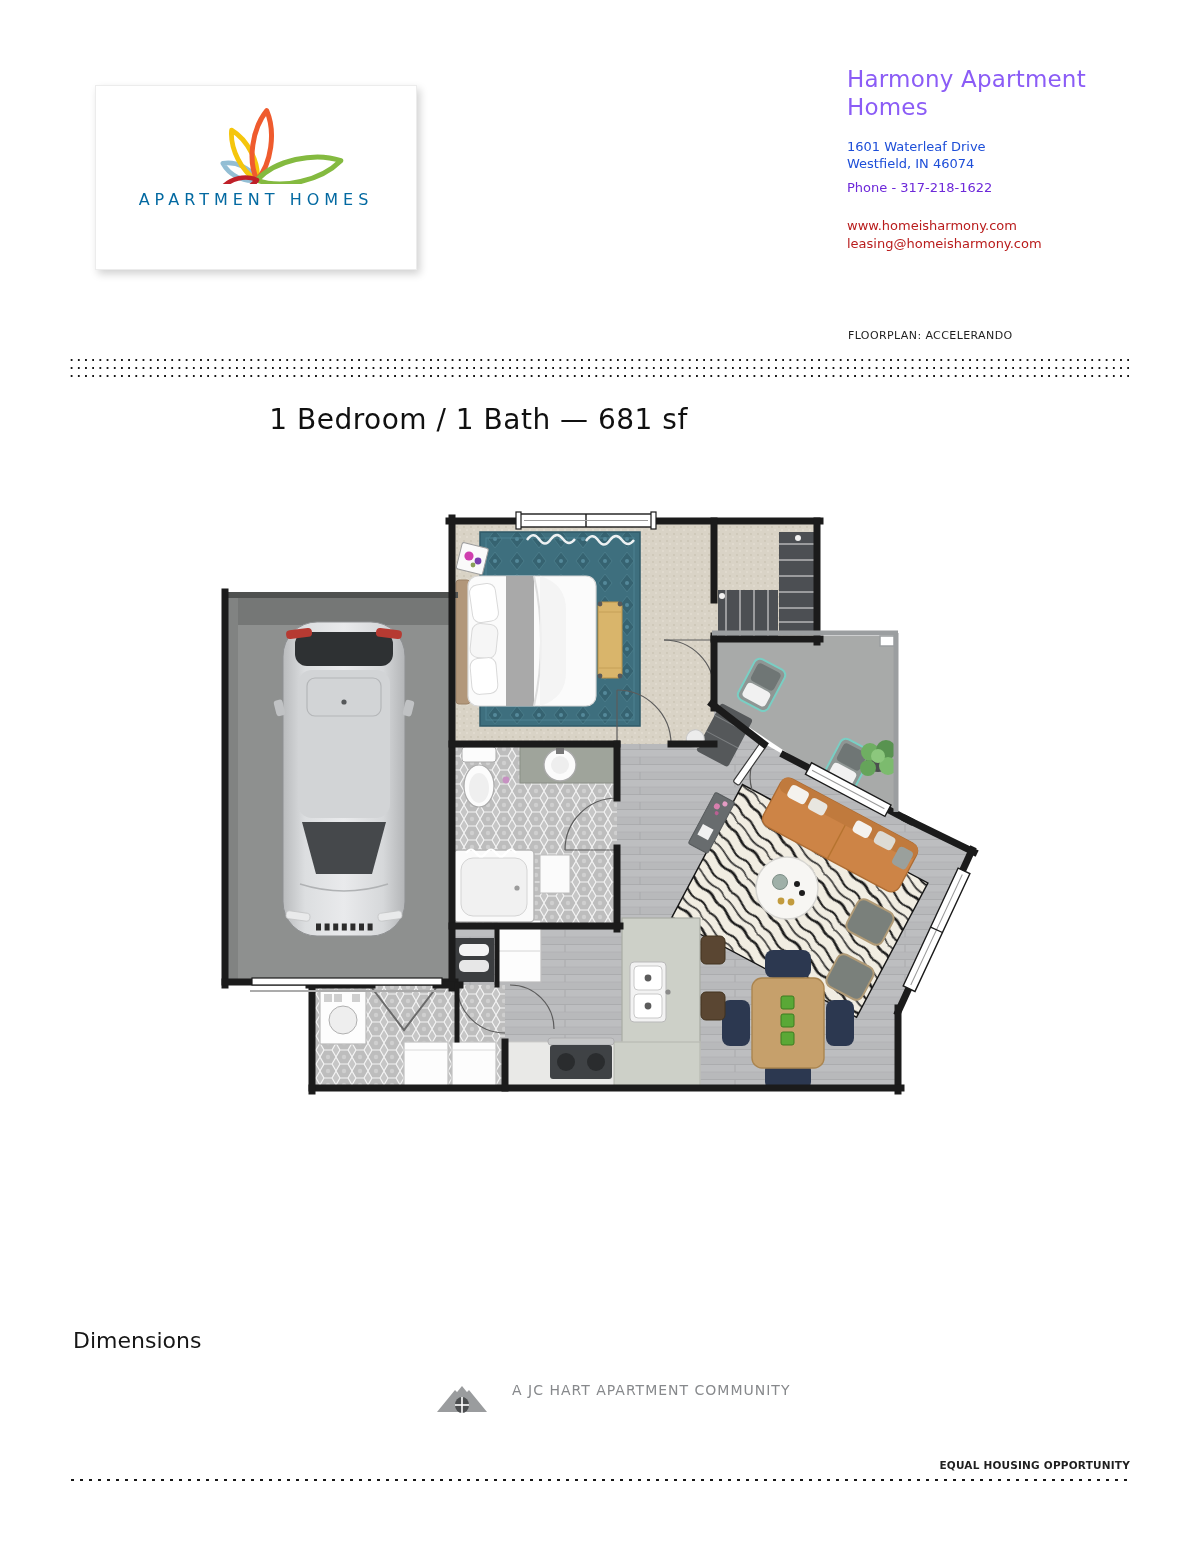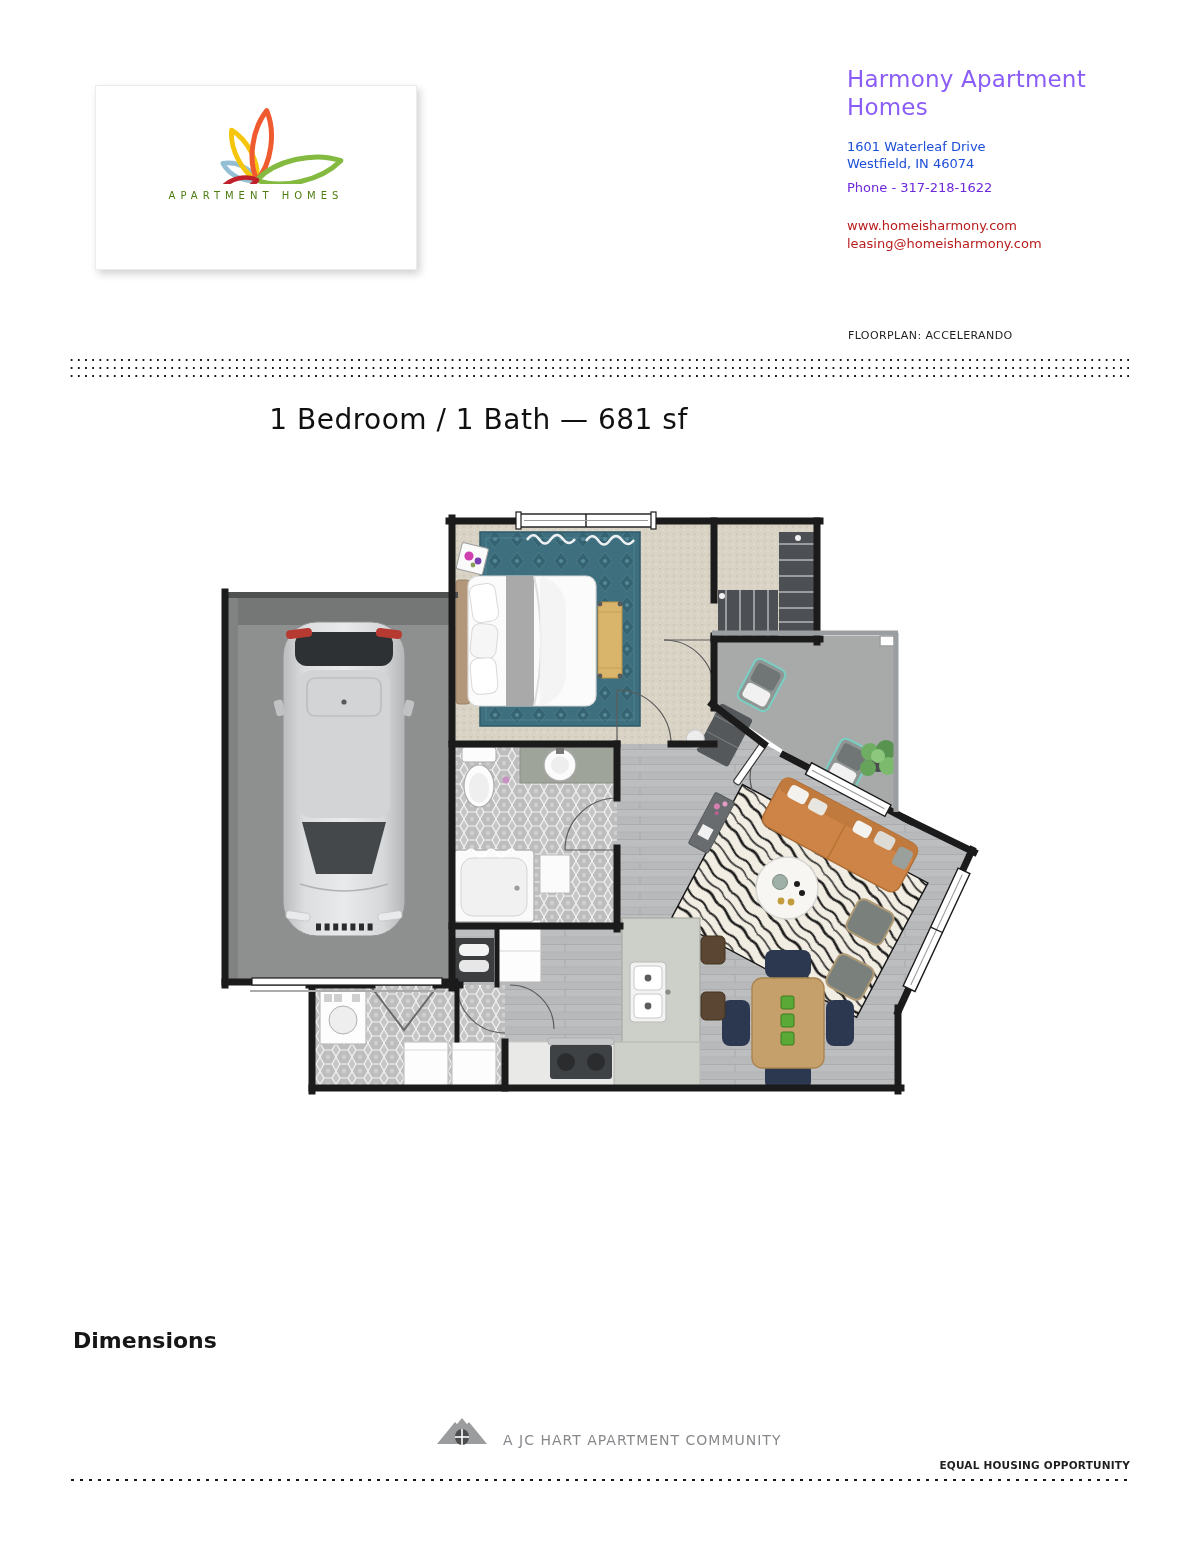--- a/index.html
+++ b/index.html
@@ -5,21 +5,21 @@
   html,body{margin:0;padding:0;background:#ffffff;}
   .page{position:relative;width:1200px;height:1553px;background:#fff;overflow:hidden;
         font-family:"DejaVu Sans","Liberation Sans",sans-serif;color:#1e1e1e;}
 
   
   .logo-card{position:absolute;left:95px;top:85px;width:320px;height:183px;background:#fff;
              border:1px solid #ececec;box-shadow:3px 4px 8px rgba(0,0,0,.18);
              display:flex;flex-direction:column;align-items:center;justify-content:flex-start;}
   .logo-flower{margin-top:6px;}
   .logo-word{font-size:46px;line-height:1;color:#6b6d70;letter-spacing:1px;margin-top:-14px;}
-  .logo-tag{font-size:10px;letter-spacing:5px;color:#4d7c0f;margin-top:6px;}
+  .logo-tag{font-size:16px;letter-spacing:5px;color:#0369a1;margin-top:6px;}
 
   
   .hdr{position:absolute;left:847px;top:66px;width:300px;}
   .hdr h1{margin:0;font-size:23px;font-weight:500;line-height:1.2;color:#8b5cf6;letter-spacing:.2px;}
   .hdr .addr{margin-top:18px;font-size:13px;line-height:1.3;color:#1d4ed8;}
   .hdr .phone{margin-top:7px;font-size:13px;color:#6d28d9;}
   .hdr .web{margin-top:22px;font-size:13px;line-height:1.35;color:#b91c1c;}
 
   .fp-label{position:absolute;left:848px;top:329px;font-size:11px;letter-spacing:.4px;color:#1f1f1f;}
 
@@ -30,27 +30,27 @@
             background-image:radial-gradient(circle,#161616 1.25px,transparent 1.45px);
             background-size:9px 6px;}
 
   .plan-title{position:absolute;left:0;top:403px;width:957px;text-align:center;
               font-size:28px;color:#101010;letter-spacing:.5px;}
 
   .floorplan-wrap{position:absolute;left:215px;top:508px;width:790px;height:600px;}
 
   
   .dims{position:absolute;left:73px;top:1328px;}
-  .dims h2{margin:0;font-size:22px;font-weight:700;color:#161616;}
+  .dims h2{margin:0;font-size:22px;font-weight:400;color:#161616;}
   .dims table{margin-top:40px;border-collapse:collapse;font-size:18px;color:#161616;}
   .dims td{padding:1px 0;}
   .dims td.lab{width:205px;}
 
   
-  .footer-brand{position:absolute;left:433px;top:1414px;display:flex;align-items:flex-end;}
+  .footer-brand{position:absolute;left:433px;top:1382px;display:flex;gap:9px;}
   .footer-brand .txt{margin-left:12px;margin-bottom:2px;font-size:14px;letter-spacing:1px;color:#87898c;}
   .eho{position:absolute;right:70px;top:1459px;font-size:10.5px;font-weight:700;letter-spacing:.2px;color:#1f1f1f;}
 </style>
 </head>
 <body>
 
 <div class="page">
 
   <div class="logo-card">
     <svg class="logo-flower" width="190" height="92" viewBox="0 0 190 92">

